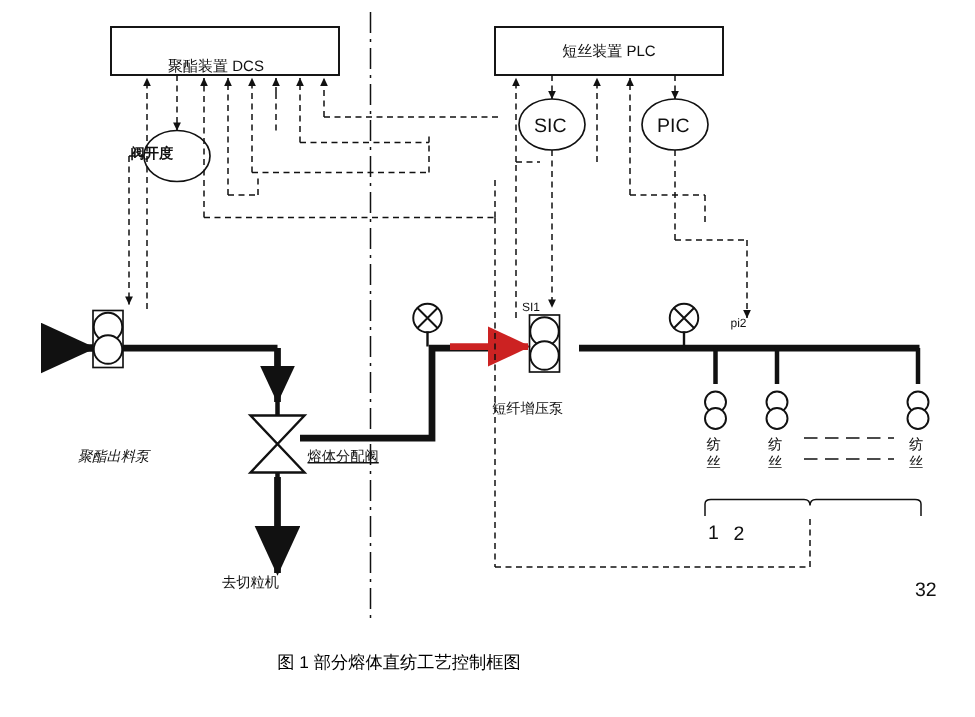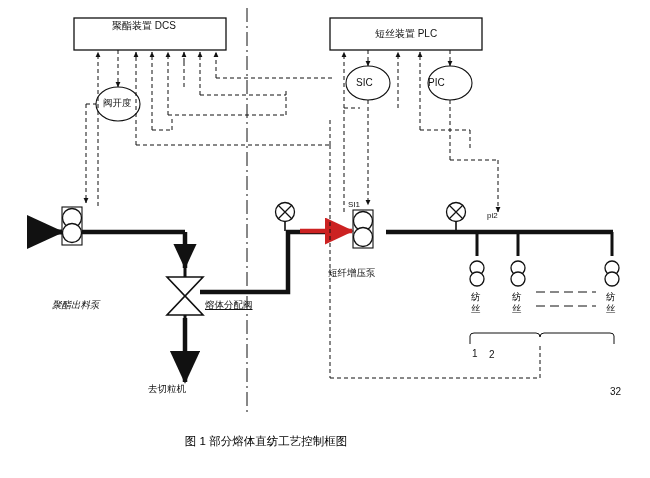--- a/index.html
+++ b/index.html
@@ -20,21 +20,21 @@
   svg.layer {
     position: absolute;
     left: 0;
     top: 0;
     width: 650px;
     height: 478px;
   }
   .lbl {
     position: absolute;
     color: #111;
-    font-size: 10px;
+    font-size: 13px;
     line-height: 1.15;
     white-space: nowrap;
     font-family: "Liberation Sans", sans-serif;
   }
   .lbl.cn {
     font-size: 9.5px;
   }
   .lbl.tiny {
     font-size: 8px;
   }
@@ -179,26 +179,26 @@
 
       <line x1="420" y1="130" x2="470" y2="130"></line>
       <line x1="470" y1="130" x2="470" y2="148"></line>
 
       <line x1="330" y1="145" x2="330" y2="378"></line>
       <line x1="330" y1="378" x2="540" y2="378"></line>
       <line x1="540" y1="378" x2="540" y2="346"></line>
     </g>
   </svg>
 
-  <div class="boxlabel" style="left:74px; top:19px; width:140px;">聚酯装置 DCS</div>
+  <div class="boxlabel" style="left:74px; top:37px; width:140px;">聚酯装置 DCS</div>
   <div class="boxlabel" style="left:330px; top:27px; width:152px;">短丝装置 PLC</div>
 
   <div class="lbl" style="left:356px; top:77px;">SIC</div>
-  <div class="lbl" style="left:428px; top:77px;">PIC</div>
-  <div class="lbl cn" style="left:103px; top:98px;">阀开度</div>
+  <div class="lbl" style="left:438px; top:77px;">PIC</div>
+  <div class="lbl cn" style="left:87px; top:98px;font-weight:bold;">阀开度</div>
 
   <div class="lbl cn" style="left:52px; top:300px;font-style:italic;">聚酯出料泵</div>
   <div class="lbl cn" style="left:205px; top:300px;text-decoration:underline;">熔体分配阀</div>
   <div class="lbl cn" style="left:148px; top:384px;">去切粒机</div>
   <div class="lbl cn" style="left:328px; top:268px;">短纤增压泵</div>
 
   <div class="lbl tiny" style="left:348px; top:200px;">SI1</div>
   <div class="lbl tiny" style="left:487px; top:211px;">pi2</div>
 
   <div class="lbl cn" style="left:471px; top:292px;">纺</div>

